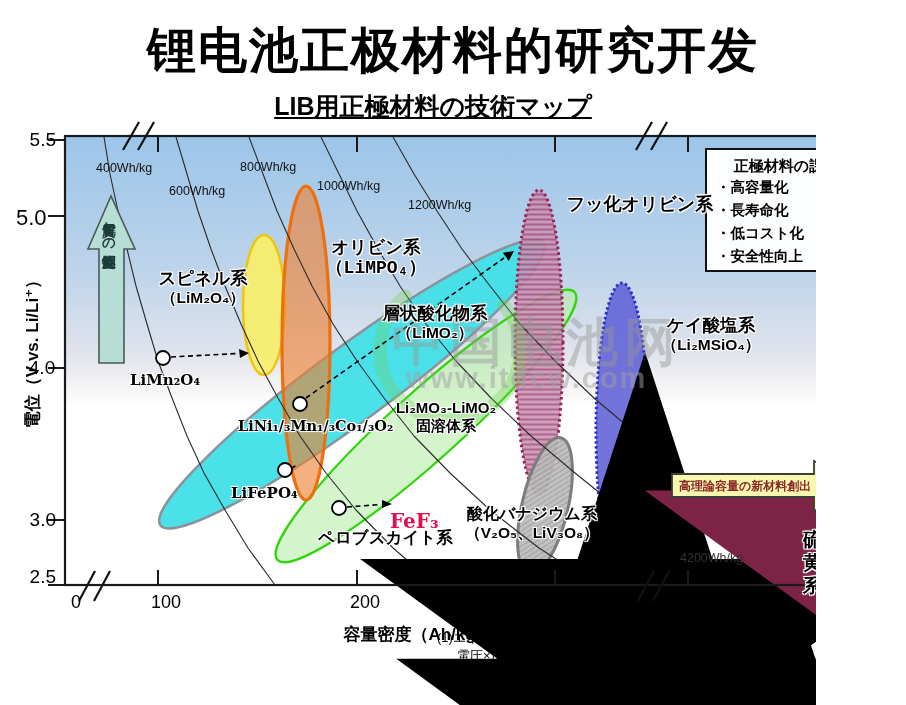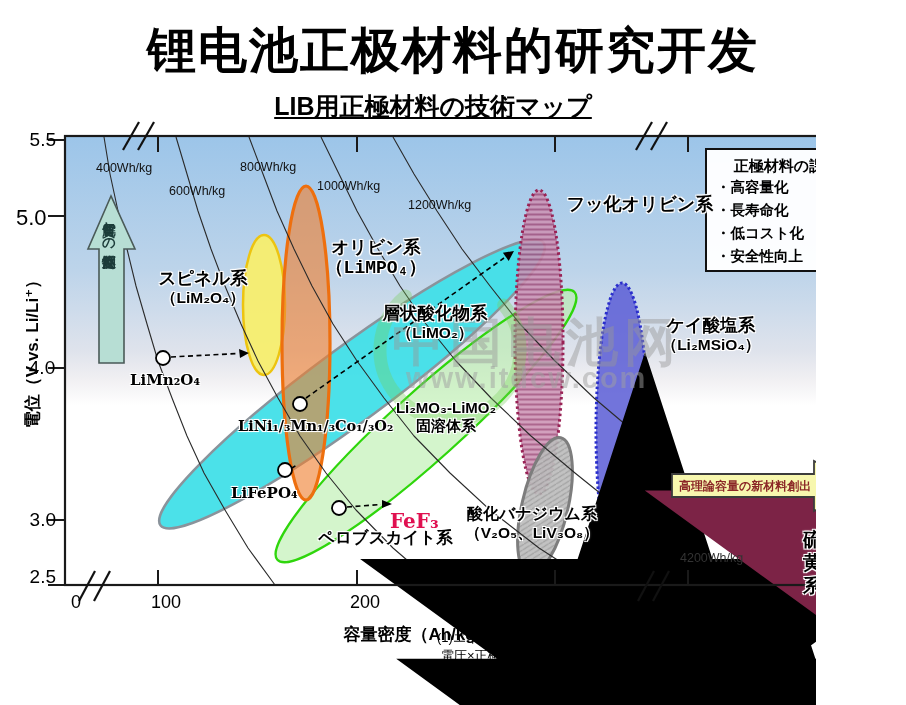--- a/index.html
+++ b/index.html
@@ -207,16 +207,16 @@
   </div>
   <div class="abs halo mat-name" style="left:771px;top:528px;font-size:19px;padding-left:32px;">硫黄系</div>
   <div class="abs serif" style="left:846px;top:536px;font-size:17px;font-style:italic;">S</div>
 
   <div class="abs serif halo" style="left:130px;top:371px;font-size:15px;">LiMn₂O₄</div>
   <div class="abs serif halo" style="left:238px;top:417px;font-size:14.5px;white-space:nowrap;">LiNi₁/₃Mn₁/₃Co₁/₃O₂</div>
   <div class="abs serif halo" style="left:231px;top:484px;font-size:15px;">LiFePO₄</div>
   <div class="abs serif halo" style="left:390px;top:509px;font-size:20px;color:#e01050;">FeF₃</div>
 
   <div class="abs note" style="left:428px;top:629px;">(1)エネルギー密度等高線は、[金属Li基準の平均</div>
-  <div class="abs note" style="left:432px;top:647px;">電圧×正極活物質のみの容量密度] を示す</div>
+  <div class="abs note" style="left:448px;top:647px;">電圧×正極活物質のみの容量密度] を示す</div>
   <div class="abs note" style="left:428px;top:665px;">(2)○は現行技術レベル、★は理論容量</div>
 
 </div>
 
 </body></html>

